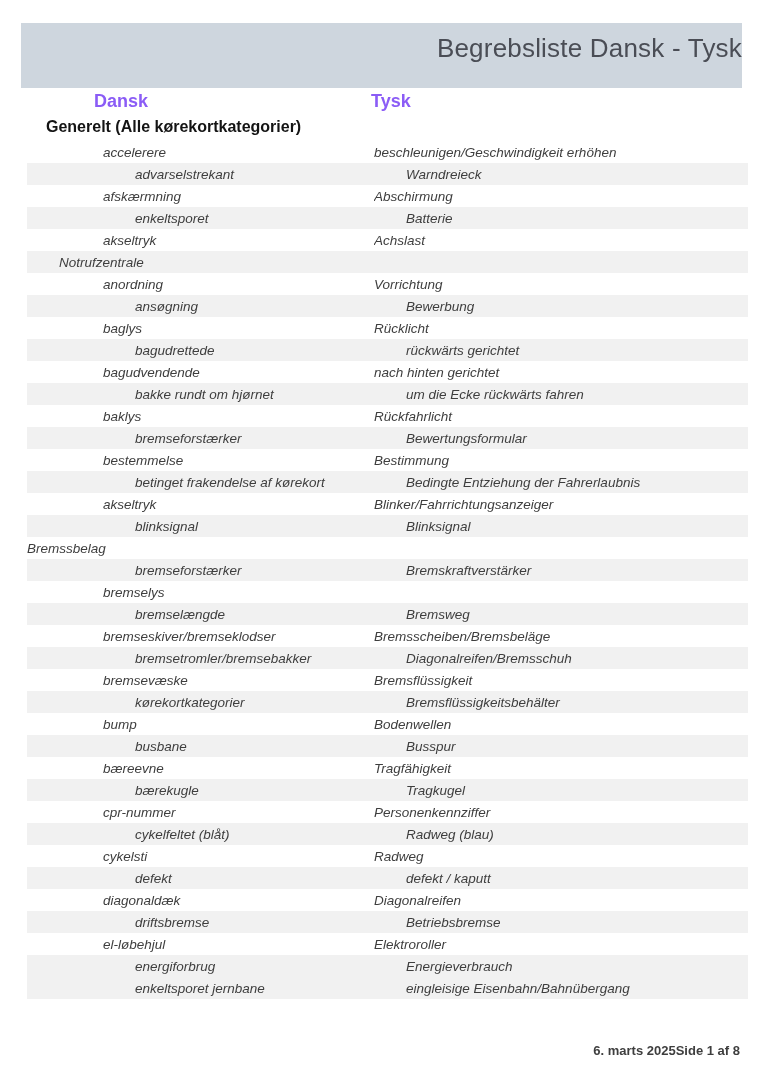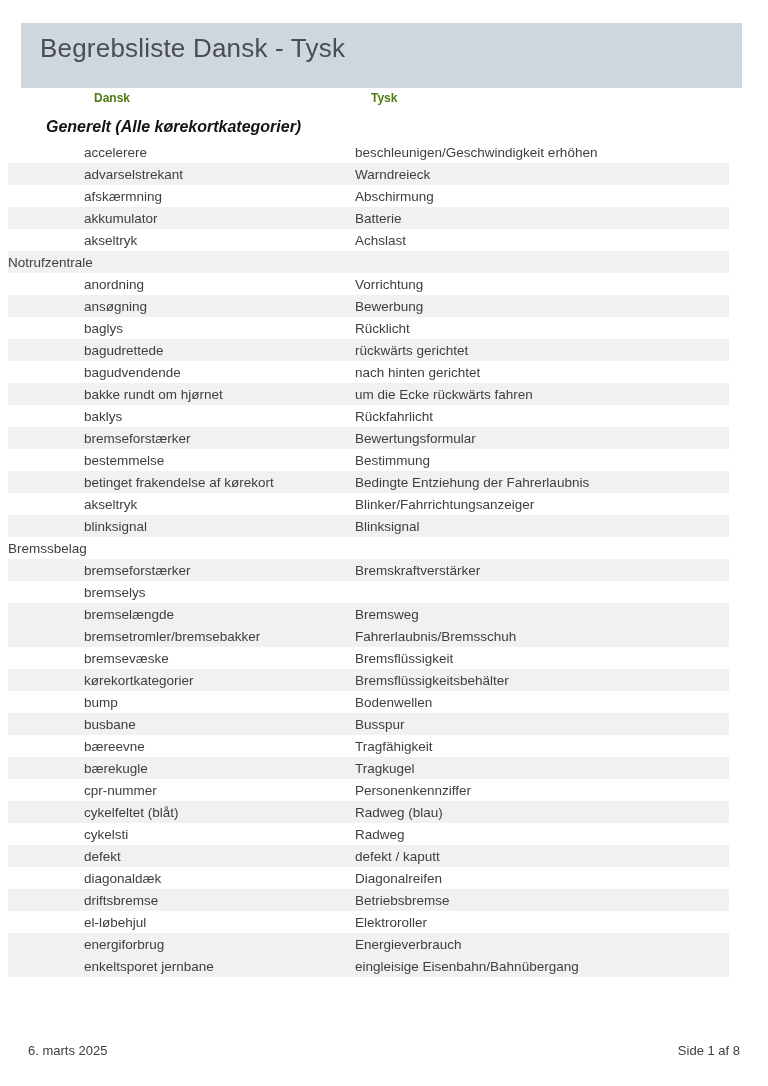--- a/index.html
+++ b/index.html
@@ -15,86 +15,88 @@
   .banner {
     position: absolute;
     left: 21px;
     top: 23px;
     width: 721px;
     height: 65px;
     background: #ced6de;
   }
   .banner-title {
     margin: 0;
-    padding: 10px 0 0 19px;
+    padding: 10px 0 0 7px;
     font-size: 26px;
     font-weight: 400;
     color: #4a4d55;
     letter-spacing: 0.2px;
+    text-align: right;
   }
   .col-headers {
     position: absolute;
     top: 91px;
     left: 0;
     width: 768px;
     height: 16px;
   }
   .col-header {
     position: absolute;
-    font-size: 12px;
+    font-size: 18px;
     font-weight: 700;
-    color: #4d7c0f;
+    color: #8b5cf6;
   }
   .col-header.dansk { left: 94px; }
   .col-header.tysk  { left: 371px; }
   .section-title {
     position: absolute;
     left: 46px;
     top: 118px;
     margin: 0;
     font-size: 16px;
     font-weight: 700;
     color: #141414;
-    font-style: italic;
   }
   .glossary-table {
     position: absolute;
-    left: 8px;
+    left: 27px;
     top: 141px;
     width: 721px;
+    font-style: italic;
   }
   .row {
     display: flex;
     align-items: center;
     height: 22px;
     font-size: 13.5px;
     color: #3e3e3e;
   }
-  .row.striped { background: #f1f1f1; }
+  .row.striped { background: #f1f1f1; padding-left: 32px; }
   .cell-dansk {
     padding-left: 76px;
     width: 347px;
     flex: none;
     white-space: nowrap;
     overflow: hidden;
   }
   .cell-tysk {
     flex: 1;
     white-space: nowrap;
     overflow: hidden;
   }
   .footer {
     position: absolute;
     left: 28px;
     right: 28px;
     top: 1043px;
     display: flex;
-    justify-content: space-between;
+    justify-content: flex-end;
     font-size: 13px;
     color: #3e3e3e;
+    font-weight: bold;
   }
 </style>
 </head>
 <body>
 
 <div class="banner">
   <h1 class="banner-title">Begrebsliste Dansk - Tysk</h1>
 </div>
 
 <div class="col-headers">
@@ -111,21 +113,21 @@
     </div>
     <div class="row striped">
       <div class="cell-dansk">advarselstrekant</div>
       <div class="cell-tysk">Warndreieck</div>
     </div>
     <div class="row">
       <div class="cell-dansk">afskærmning</div>
       <div class="cell-tysk">Abschirmung</div>
     </div>
     <div class="row striped">
-      <div class="cell-dansk">akkumulator</div>
+      <div class="cell-dansk">enkeltsporet</div>
       <div class="cell-tysk">Batterie</div>
     </div>
     <div class="row">
       <div class="cell-dansk">akseltryk</div>
       <div class="cell-tysk">Achslast</div>
     </div>
     <div class="row striped">
       <div class="cell-tysk">Notrufzentrale</div>
     </div>
     <div class="row">
@@ -183,23 +185,27 @@
       <div class="cell-dansk">bremseforstærker</div>
       <div class="cell-tysk">Bremskraftverstärker</div>
     </div>
     <div class="row">
       <div class="cell-dansk">bremselys</div>
     </div>
     <div class="row striped">
       <div class="cell-dansk">bremselængde</div>
       <div class="cell-tysk">Bremsweg</div>
     </div>
+    <div class="row">
+      <div class="cell-dansk">bremseskiver/bremseklodser</div>
+      <div class="cell-tysk">Bremsscheiben/Bremsbeläge</div>
+    </div>
     <div class="row striped">
       <div class="cell-dansk">bremsetromler/bremsebakker</div>
-      <div class="cell-tysk">Fahrerlaubnis/Bremsschuh</div>
+      <div class="cell-tysk">Diagonalreifen/Bremsschuh</div>
     </div>
     <div class="row">
       <div class="cell-dansk">bremsevæske</div>
       <div class="cell-tysk">Bremsflüssigkeit</div>
     </div>
     <div class="row striped">
       <div class="cell-dansk">kørekortkategorier</div>
       <div class="cell-tysk">Bremsflüssigkeitsbehälter</div>
     </div>
     <div class="row">

